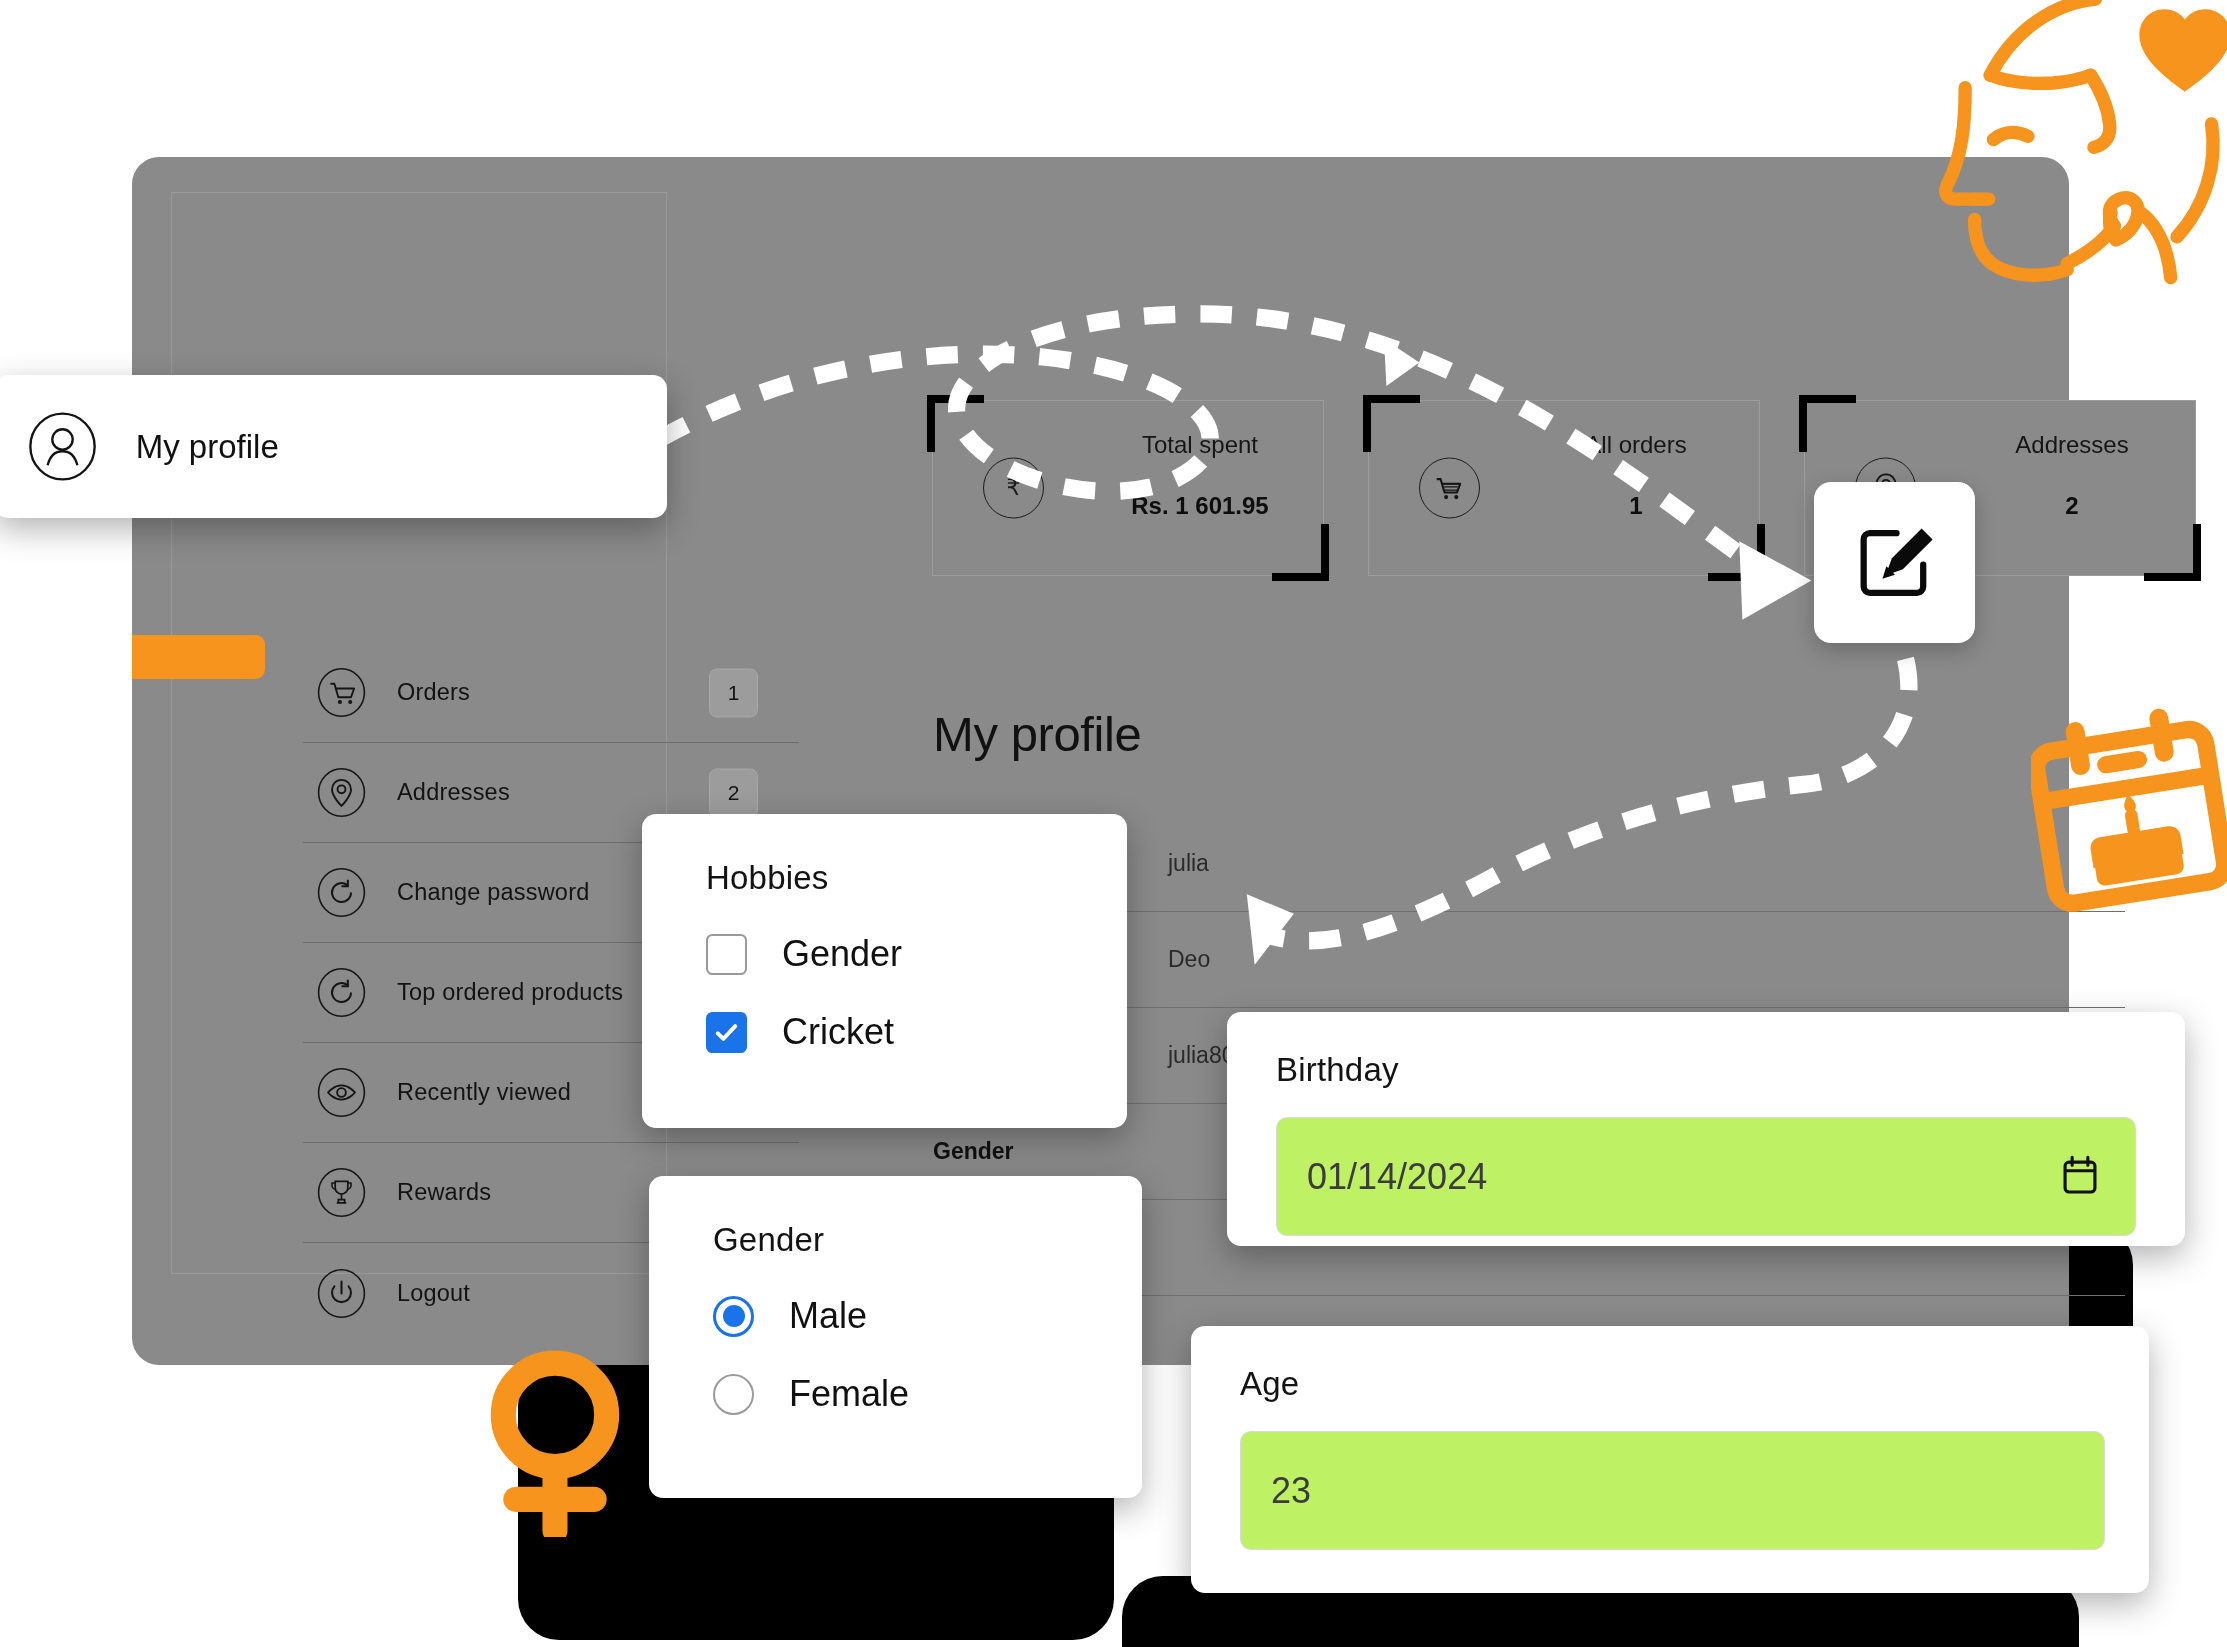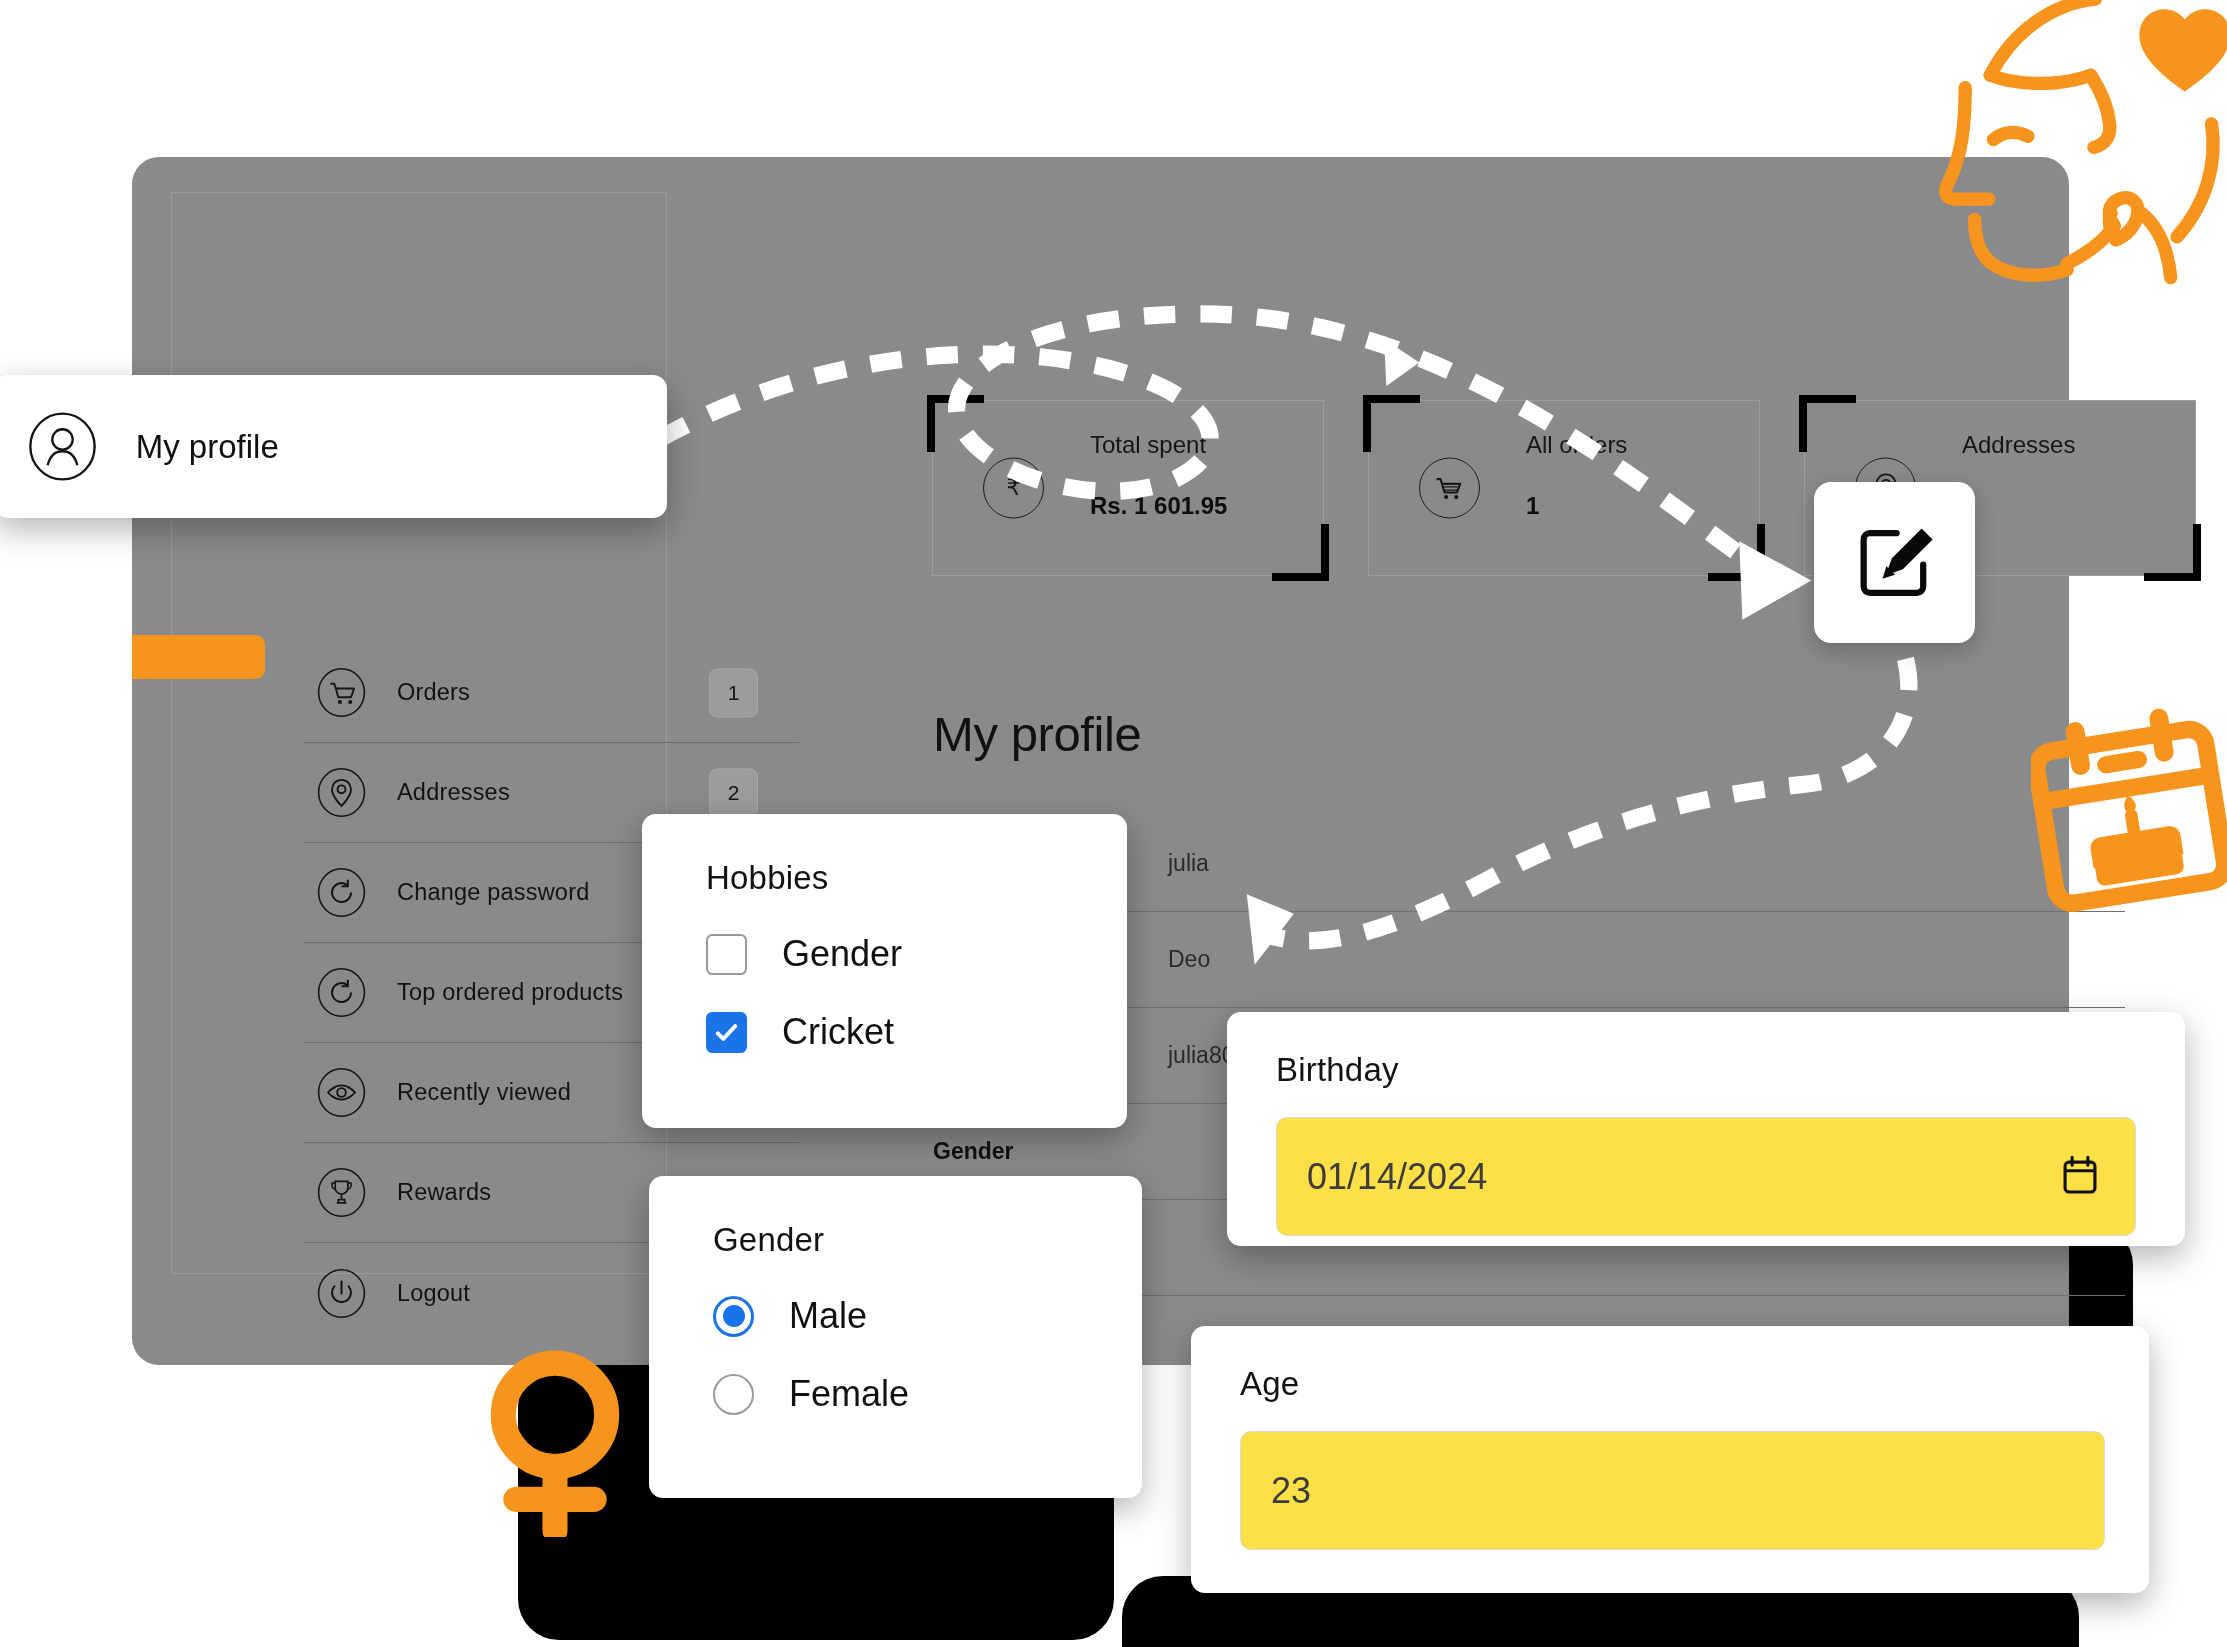--- a/index.html
+++ b/index.html
@@ -85,21 +85,21 @@
   .stat-card::before, .stat-card::after {
     content: ""; position: absolute; width: 49px; height: 49px;
   }
   .stat-card::before { left: -6.3px;  top: -6.3px;    border-left: 8.6px solid #000; border-top: 8.6px solid #000; }
   .stat-card::after  { right: -6.3px; bottom: -6.3px; border-right: 8.6px solid #000; border-bottom: 8.6px solid #000; }
   .stat-ico {
     position: absolute; left: 50px; top: 50%; transform: translateY(-50%);
     width: 61px; height: 61px; border: 1.6px solid #1c1c1c; border-radius: 50%;
     display: flex; align-items: center; justify-content: center;
   }
-  .stat-text { position: absolute; left: 157px; top: 30px; width: 220px; text-align: left; }
+  .stat-text { position: absolute; left: 157px; top: 30px; width: 220px; text-align: center; }
   .stat-label { font-size: 24px; color: #161616; }
   .stat-value { margin-top: 33px; font-size: 24px; font-weight: 700; color: #0d0d0d; }
 
   .page-title {
     position: absolute; left: 72px; top: 361px;
     font-size: 49px; color: #111; letter-spacing: -0.4px;
   }
 
   
   .form { position: absolute; left: 72px; top: 471px; width: 1192px; }
@@ -156,21 +156,21 @@
     border: 2.4px solid #9a9a9a; background: #fff;
   }
   .rdo.checked {
     border: 3.1px solid #1a73e8;
     display: flex; align-items: center; justify-content: center;
   }
   .rdo.checked i { width: 22px; height: 22px; border-radius: 50%; background: #1a73e8; display:block; }
 
   .field {
     margin-top: 28px; height: 119px;
-    background: #fde047; border: 1.6px solid #dadada; border-radius: 11px;
+    background: #bef264; border: 1.6px solid #dadada; border-radius: 11px;
     display: flex; align-items: center; padding: 0 30px;
     position: relative;
   }
   .field-text { font-size: 36px; color: #3c3c3c; }
   .field .cal-ico { position: absolute; right: 33px; top: 50%; transform: translateY(-50%); }
 
   
   .arrows { position: absolute; left: 0; top: 0; width: 2227px; height: 1648px; }
 </style>
 </head>

